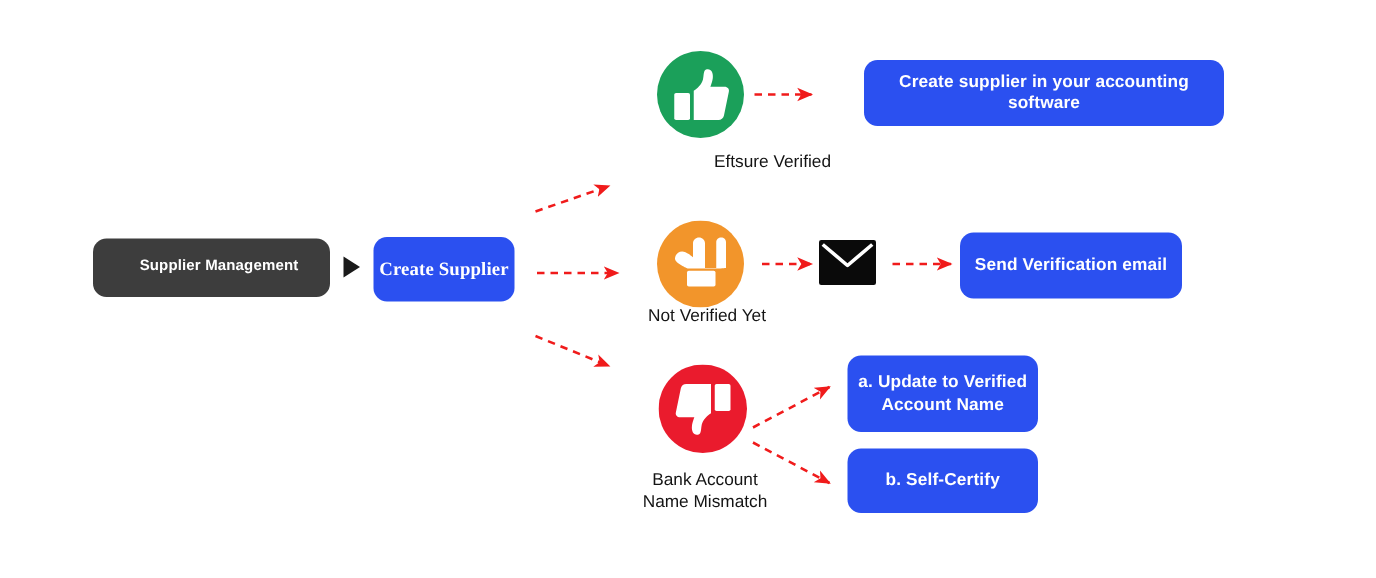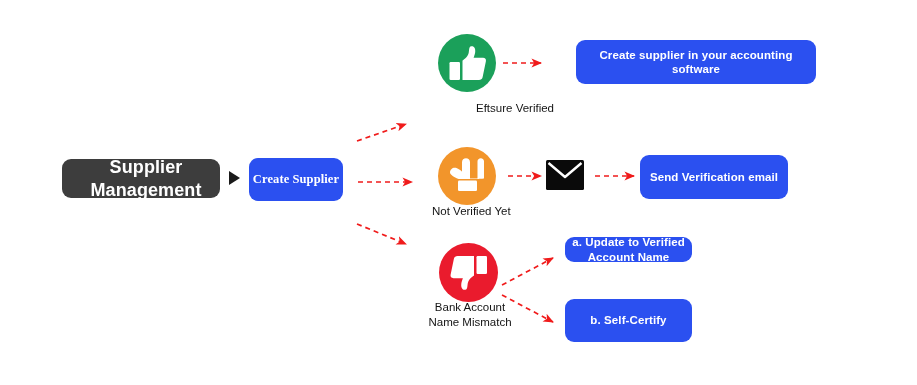--- a/index.html
+++ b/index.html
@@ -24,21 +24,21 @@
     justify-content: center;
     text-align: center;
     box-sizing: border-box;
     color: #ffffff;
     font-weight: 700;
     line-height: 1.25;
   }
   .node-dark {
     background: #3d3d3d;
     border-radius: 9px;
-    font-size: 18px;
+    font-size: 10px;
     letter-spacing: 0.1px;
     padding-left: 10px;
   }
   .node-blue {
     background: #2b50f0;
     border-radius: 9px;
     font-size: 12.5px;
     letter-spacing: 0.1px;
     font-family: Liberation Serif, serif;
   }
@@ -165,21 +165,21 @@
       <g fill="#ffffff">
         <rect x="37.5" y="13" width="10.5" height="18" rx="1.2"></rect>
         <path d="M35 13 L35 32.5 C35 32.5 30 35.5 28.9 39.8
                  C28.2 42.6 28.8 46.4 26.3 46.8 C23.3 47.3 21.9 44.4 22.3 41
                  C22.6 38.4 23.9 35.2 23.9 35.2 L14.5 35.2
                  C12.4 35.2 11.1 33.6 11.6 31.8 L14.9 15.8
                  C15.3 14 16.8 13 18.5 13 Z"></path>
       </g>
     </svg>
   </div>
-  <div class="caption" style="left:412px; top:300px; width:116px;">Bank Account
+  <div class="caption" style="left:412px; top:313px; width:116px;">Bank Account
 Name Mismatch</div>
 
-  <div class="node node-blue-wide" style="left:565px; top:237px; width:127px; height:25px;">a. Update to Verified
+  <div class="node node-blue-wide" style="left:565px; top:237px; width:127px; height:51px;">a. Update to Verified
 Account Name</div>
 
   <div class="node node-blue-wide" style="left:565px; top:299px; width:127px; height:43px;">b. Self-Certify</div>
 
 </div>
 
 </body></html>

